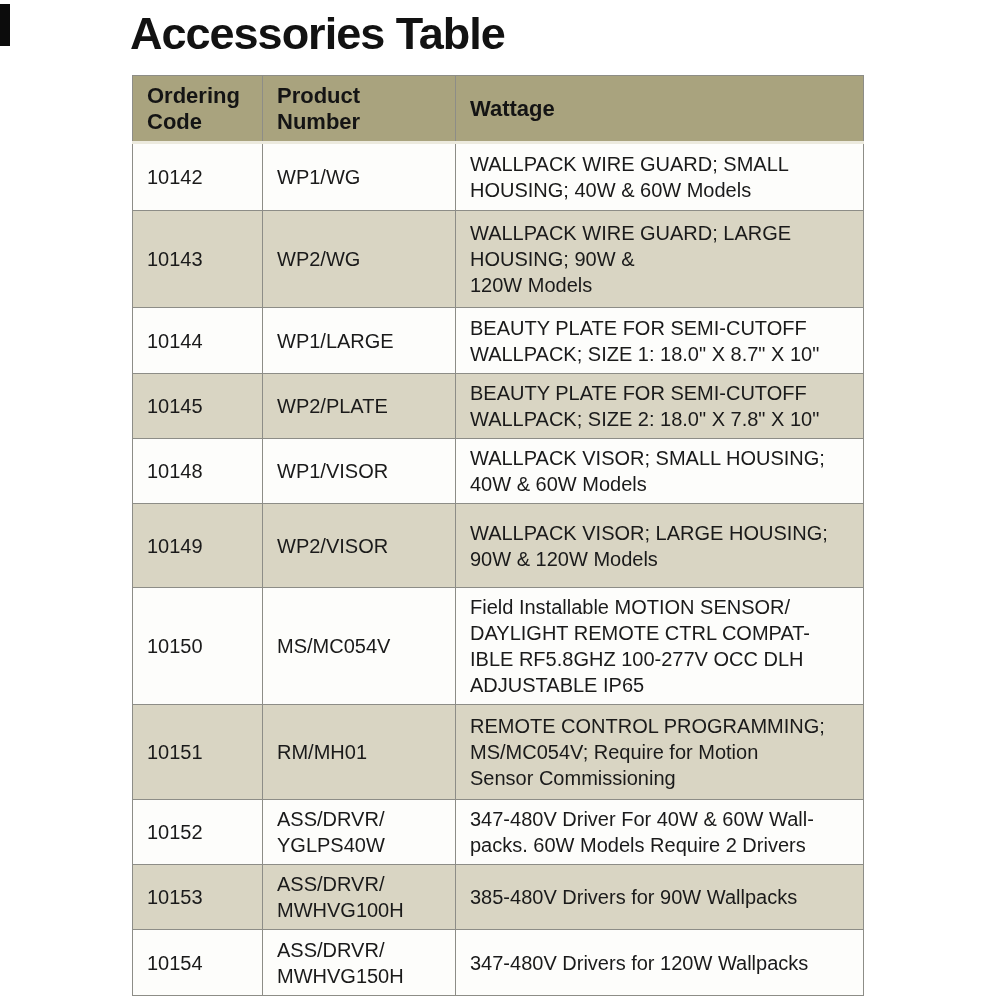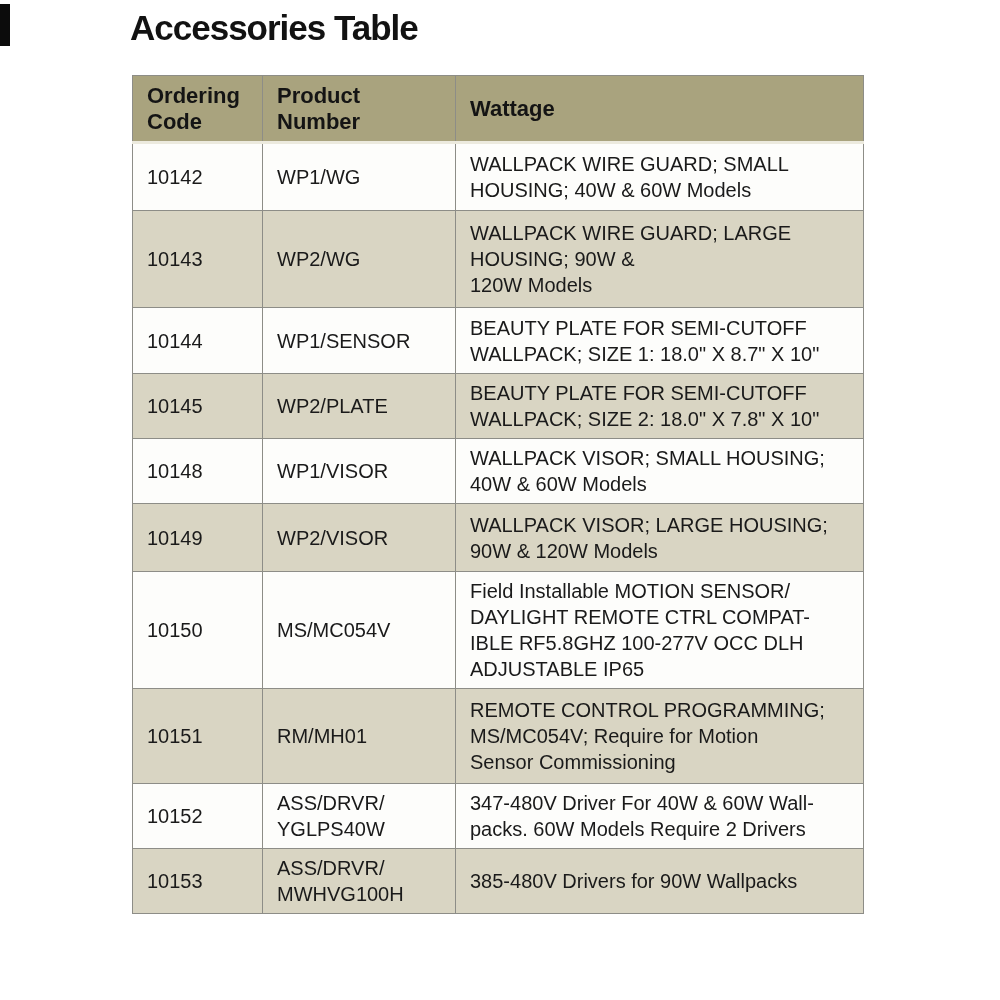--- a/index.html
+++ b/index.html
@@ -10,21 +10,21 @@
     position: relative;
     overflow: hidden;
   }
   .scan-artifact {
     position: absolute; left: 0; top: 4px;
     width: 10px; height: 42px;
     background: #0c0c0c;
   }
   .page-title {
     position: absolute; left: 130px; top: 8px;
-    font-size: 35px; font-weight: bold;
+    font-size: 45px; font-weight: bold;
     letter-spacing: -1px;
     color: #121212;
   }
   table.accessories {
     position: absolute; left: 132px; top: 75px;
     width: 731px;
     border-collapse: collapse;
     table-layout: fixed;
   }
   table.accessories th, table.accessories td {
@@ -79,37 +79,37 @@
     </tr>
     <tr style="height:97px">
       <td>10143</td>
       <td>WP2/WG</td>
       <td>WALLPACK WIRE GUARD; LARGE
 HOUSING; 90W &amp;
 120W Models</td>
     </tr>
     <tr style="height:66px">
       <td>10144</td>
-      <td>WP1/SENSOR</td>
+      <td>WP1/LARGE</td>
       <td>BEAUTY PLATE FOR SEMI-CUTOFF
 WALLPACK; SIZE 1: 18.0" X 8.7" X 10"</td>
     </tr>
     <tr style="height:58px">
       <td>10145</td>
       <td>WP2/PLATE</td>
       <td>BEAUTY PLATE FOR SEMI-CUTOFF
 WALLPACK; SIZE 2: 18.0" X 7.8" X 10"</td>
     </tr>
     <tr style="height:52px">
       <td>10148</td>
       <td>WP1/VISOR</td>
       <td>WALLPACK VISOR; SMALL HOUSING;
 40W &amp; 60W Models</td>
     </tr>
-    <tr style="height:68px">
+    <tr style="height:84px">
       <td>10149</td>
       <td>WP2/VISOR</td>
       <td>WALLPACK VISOR; LARGE HOUSING;
 90W &amp; 120W Models</td>
     </tr>
     <tr style="height:117px">
       <td>10150</td>
       <td>MS/MC054V</td>
       <td>Field Installable MOTION SENSOR/
 DAYLIGHT REMOTE CTRL COMPAT-
@@ -129,14 +129,20 @@
 YGLPS40W</td>
       <td>347-480V Driver For 40W &amp; 60W Wall-
 packs. 60W Models Require 2 Drivers</td>
     </tr>
     <tr style="height:60px">
       <td>10153</td>
       <td>ASS/DRVR/
 MWHVG100H</td>
       <td>385-480V Drivers for 90W Wallpacks</td>
     </tr>
+    <tr style="height:66px">
+      <td>10154</td>
+      <td>ASS/DRVR/
+MWHVG150H</td>
+      <td>347-480V Drivers for 120W Wallpacks</td>
+    </tr>
   </tbody>
 </table>
 
 </body></html>

